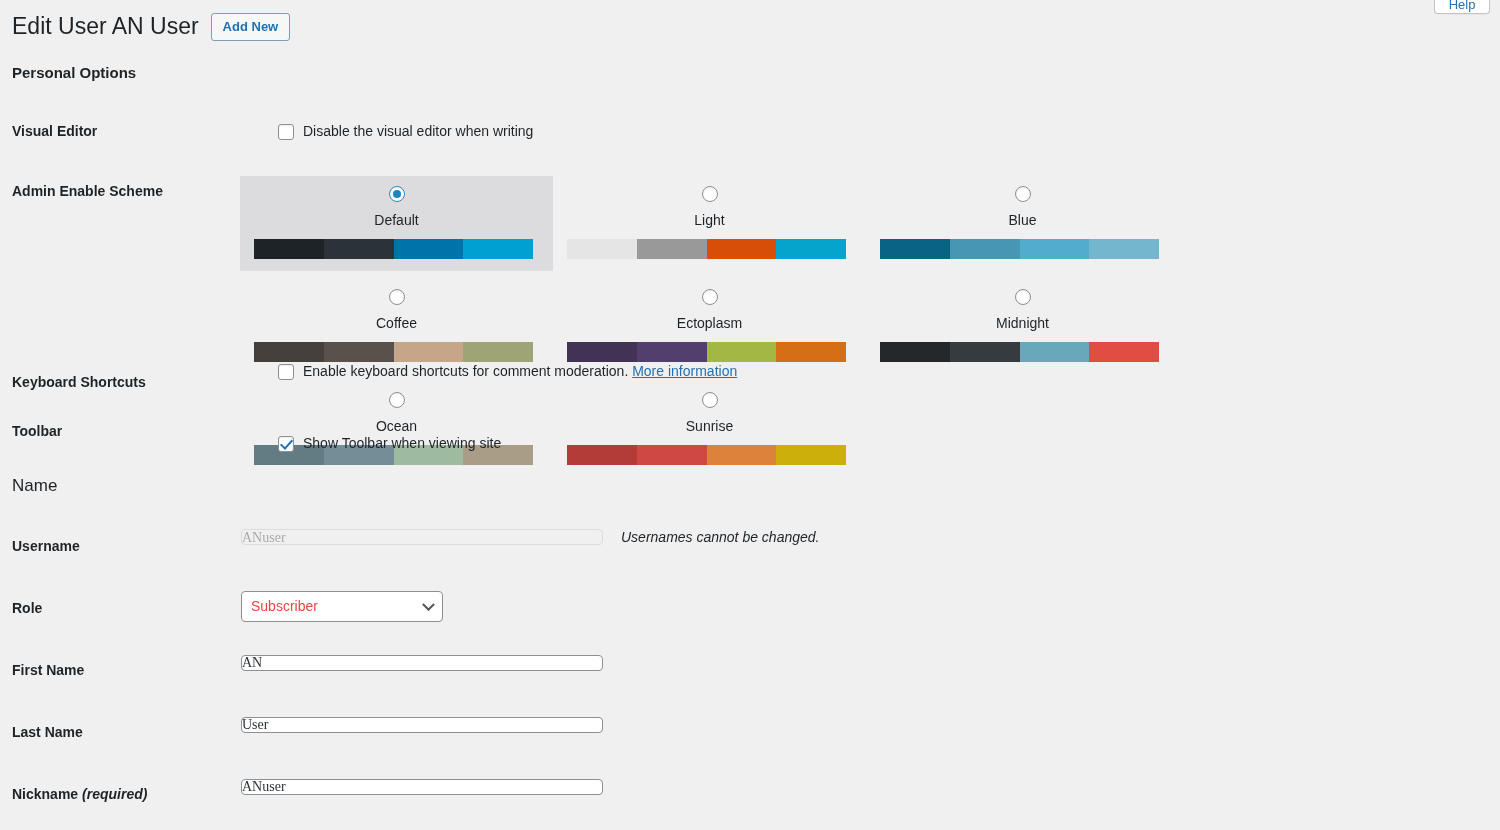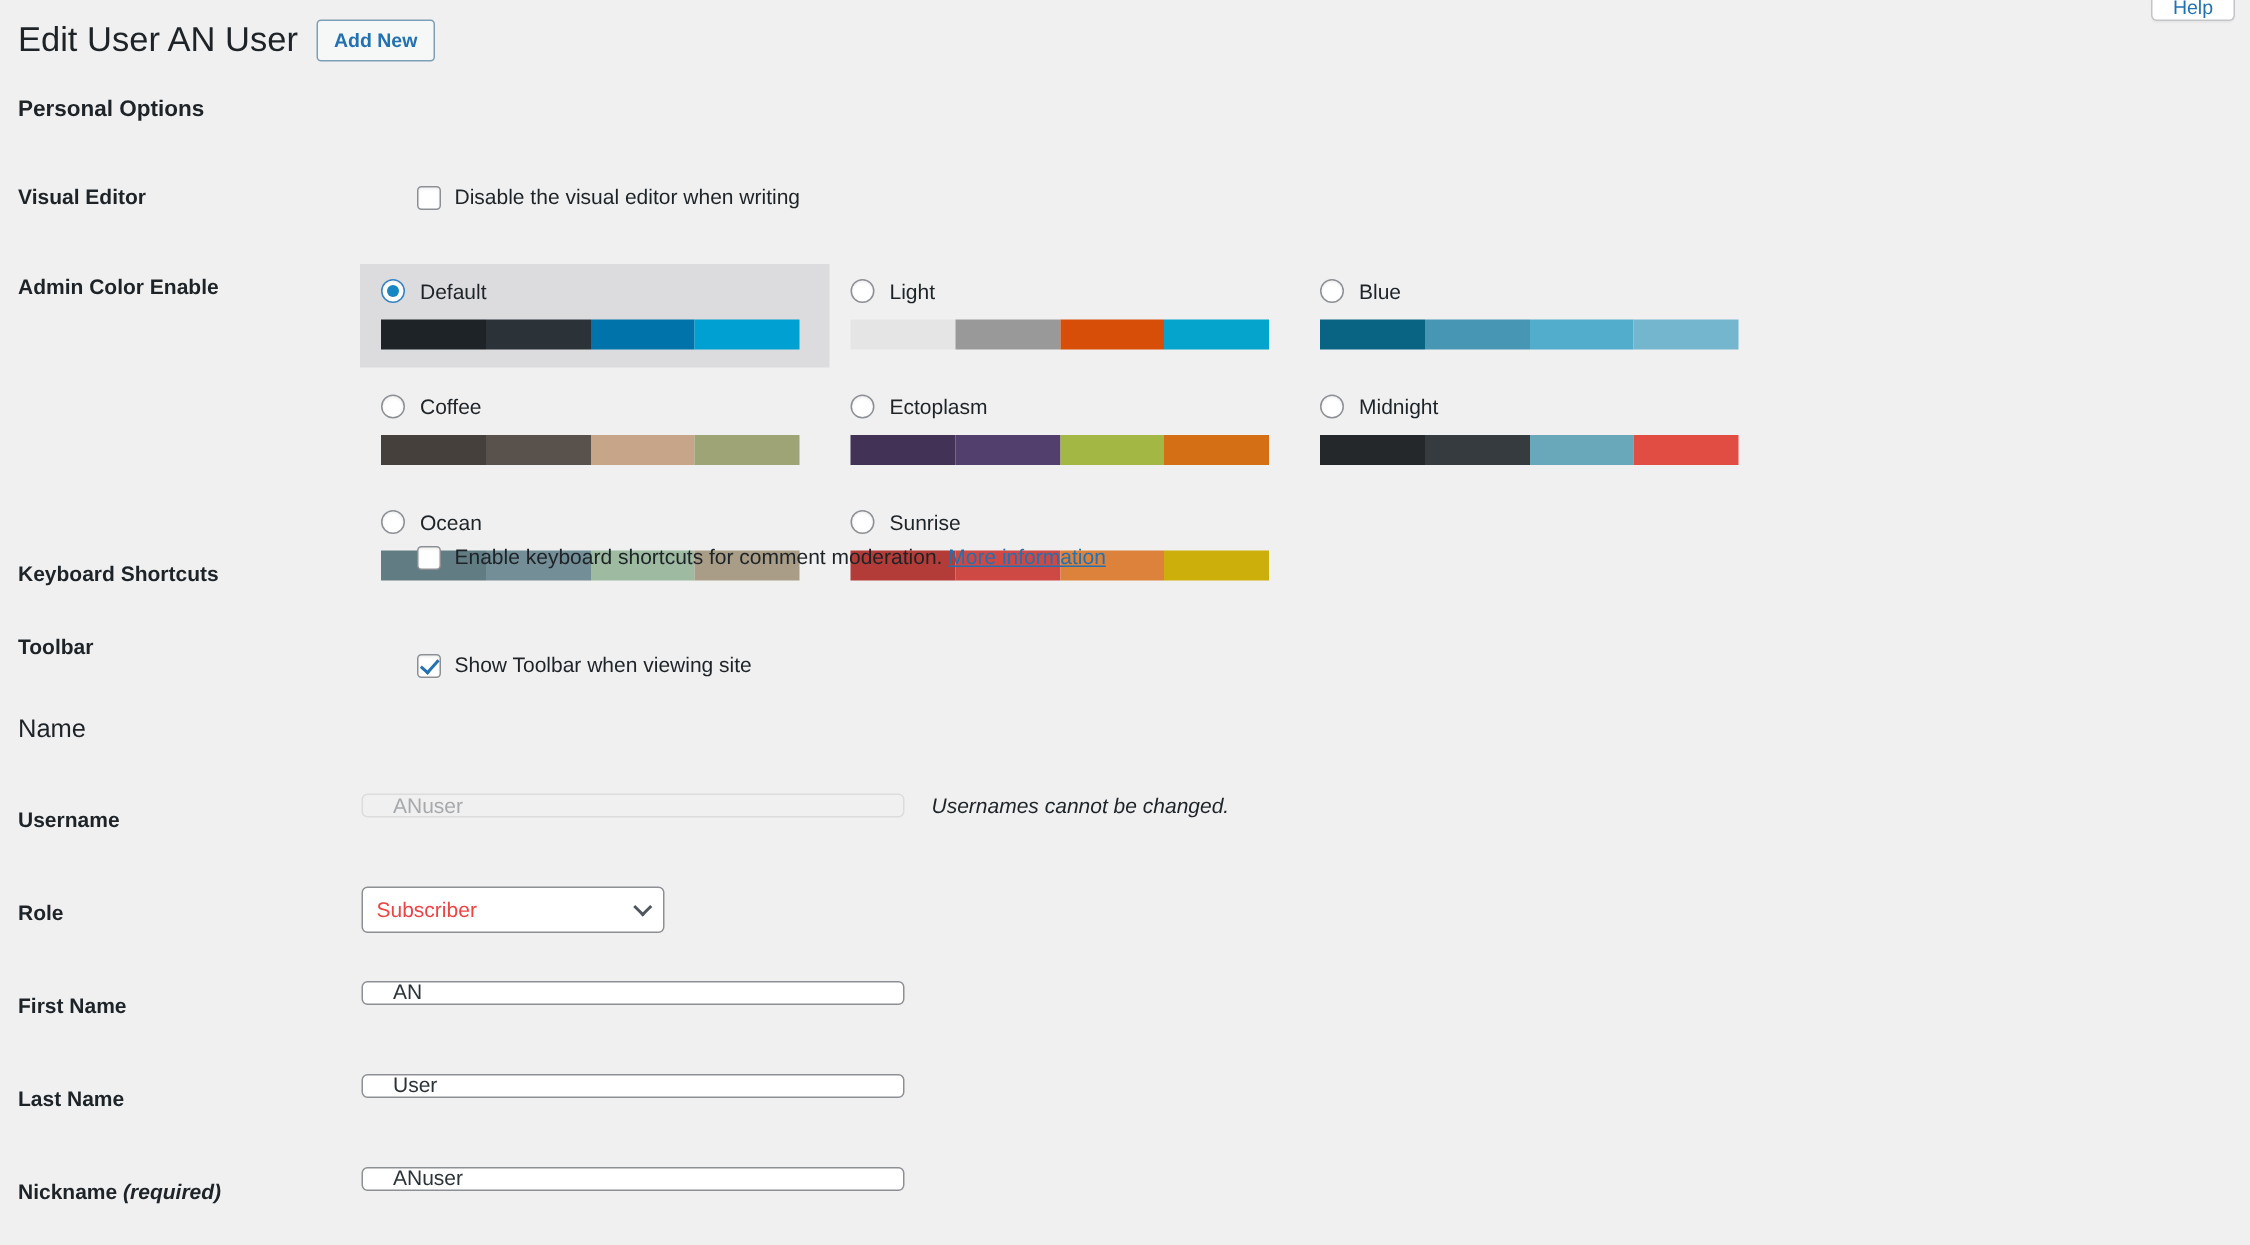--- a/index.html
+++ b/index.html
@@ -126,21 +126,21 @@
     width: 1250px;
     display: flex;
     flex-wrap: wrap;
   }
   .scheme {
     width: 313px;
     padding: 10px 14px 12px 14px;
     margin: 0 0 8px 0;
   }
   .scheme.selected { background: #dcdcde; }
-  .scheme-head { display: flex; align-items: center; gap: 10px; }
+  .scheme-head { display: flex; align-items: center; gap: 10px; flex-direction: column; }
   .radio {
     width: 16px; height: 16px;
     border-radius: 50%;
     border: 1px solid #8c8f94;
     background: #fff;
     flex: 0 0 auto;
     position: relative;
     cursor: pointer;
     box-shadow: inset 0 1px 2px rgba(0,0,0,.07);
   }
@@ -158,22 +158,22 @@
     display: flex;
     height: 20px;
     margin-top: 11px;
     width: 279px;
   }
   .palette span { flex: 1 1 0; display: block; }
 
   
   .text-input {
     width: 362px; height: 16px;
-    padding: 0 20px;
-    font-family: Liberation Sans, sans-serif;
+    padding: 0 0;
+    font-family: Liberation Serif, serif;
     font-size: 14px;
     color: #2c3338;
     background: #fff;
     border: 1px solid #8c8f94;
     border-radius: 4px;
     box-shadow: 0 0 0 transparent;
     line-height: 29px;
   }
   .text-input.disabled {
     background: #f0f0f1;
@@ -229,21 +229,21 @@
 <h2 class="section-heading" id="heading-personal-options">Personal Options</h2>
 
 <div class="row-label" style="top:122px;">Visual Editor</div>
 <div class="field" style="top:121px;">
   <label class="cb-line">
     <span class="checkbox" id="cb-visual-editor"></span>
     <span class="cb-text">Disable the visual editor when writing</span>
   </label>
 </div>
 
-<div class="row-label" style="top:182px;">Admin Color Enable</div>
+<div class="row-label" style="top:182px;">Admin Enable Scheme</div>
 <div id="color-scheme-grid">
     <div class="scheme selected">
       <div class="scheme-head">
         <span class="radio checked"></span>
         <span class="scheme-label">Default</span>
       </div>
       <div class="palette">
         <span style="background: rgb(29, 35, 39);"></span>
         <span style="background: rgb(44, 51, 56);"></span>
         <span style="background: rgb(0, 115, 170);"></span>

